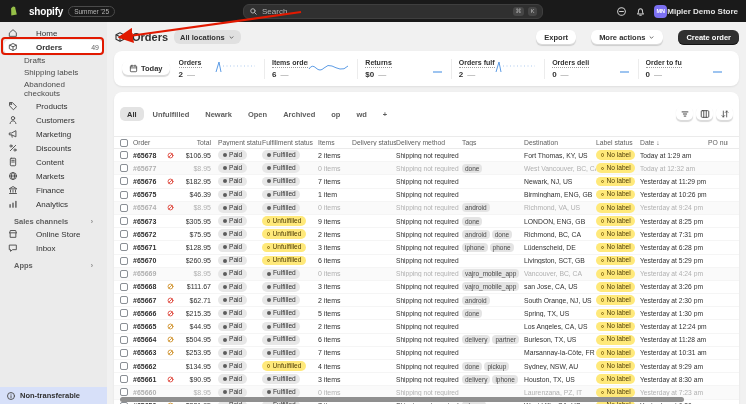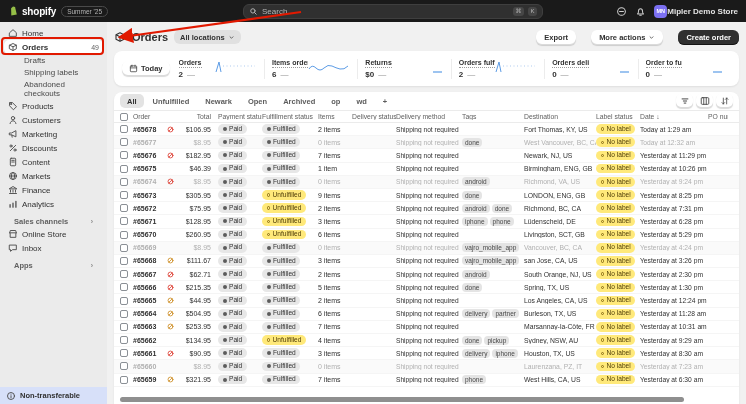--- a/index.html
+++ b/index.html
@@ -1,36 +1,36 @@
 <!DOCTYPE html>
 <html><head>
 <meta charset="utf-8">
 <style>
   *{margin:0;padding:0;box-sizing:border-box}
   html,body{width:746px;height:404px;overflow:hidden}
   body{font-family:"Liberation Sans",sans-serif;background:#f1f1f1;position:relative;color:#303030}
 
   
   .topbar{height:22px;background:#1a1a1a;display:flex;align-items:center;padding:0 8px;gap:5px;position:relative;z-index:4}
-  .logo{display:flex;align-items:center;gap:3px}
+  .logo{display:flex;align-items:center;gap:10px}
   .logo-word{color:#fff;font-weight:bold;font-size:10px;letter-spacing:-.2px}
   .ver-badge{font-size:6.5px;color:#b5b5b5;border:1px solid #4a4a4a;border-radius:7px;padding:1px 5px}
   .search{position:absolute;left:243px;top:3.5px;width:300px;height:15px;background:#303030;border:1px solid #3f3f3f;border-radius:6px;display:flex;align-items:center;padding:0 5px;gap:4px}
   .search input{flex:1;background:transparent;border:none;outline:none;color:#b5b5b5;font-size:8px;font-family:inherit}
   .search input::placeholder{color:#b5b5b5}
   .kbd{background:#464646;border-radius:3px;font-size:6px;line-height:1;padding:1.5px 2.5px;color:#b5b5b5}
   .tb-right{margin-left:auto;display:flex;align-items:center;gap:8px}
   .tb-ic{color:#d2d2d2;display:flex}
   .avatar{width:13px;height:13px;border-radius:4px;background:#7c70f2;color:#fff;font-size:5.5px;font-weight:bold;display:flex;align-items:center;justify-content:center}
   .store-name{color:#e3e3e3;font-size:8px;font-weight:600;white-space:nowrap}
 
   
   .app{display:flex;height:382px}
   .sidebar{width:107px;background:#ebebeb;padding:4px 4px 0;display:flex;flex-direction:column;font-size:8px;position:relative;flex-shrink:0}
-  .nav-item{display:flex;align-items:center;gap:4px;padding:2px 4px;border-radius:5px;min-height:12px;cursor:default}
+  .nav-item{display:flex;align-items:center;gap:18px;padding:2px 4px;border-radius:5px;min-height:12px;cursor:default}
   .nav-item.selected{background:#fff;font-weight:bold;box-shadow:0 1px 2px rgba(0,0,0,.12)}
   .nav-ic{width:10px;display:flex;color:#4a4a4a;flex-shrink:0}
   .nav-count{margin-left:auto;color:#616161;font-size:7px;font-weight:normal}
   .nav-sub{padding:1.5px 4px 1.5px 20px;color:#4a4a4a;border-radius:5px}
   .nav-section{display:flex;justify-content:space-between;align-items:center;color:#616161;font-size:7.5px;margin:6px 10px 1px;font-weight:600}
   .chev{color:#8a8a8a;font-size:7px}
   .sb-footer{margin-top:auto}
   .plan-banner{height:17px;background:#d7e0f9;display:flex;align-items:center;gap:4px;padding:0 6px;font-size:7.5px;margin:4px -4px 0;font-weight:600}
 
   .main{flex:1;display:flex;flex-direction:column;padding:5px 7px 0;min-width:0}
@@ -50,21 +50,21 @@
   .metric{flex:1;display:flex;align-items:center;padding:0 7px;border-left:1px solid #ececec;min-width:0}
   .metric:first-of-type{border-left:none}
   .m-info{display:flex;flex-direction:column;gap:2px;min-width:0}
   .m-label{font-size:7px;font-weight:600;white-space:nowrap;border-bottom:1px dotted #9a9a9a;padding-bottom:1px;overflow:hidden}
   .m-val{font-size:8px;font-weight:600;display:flex;gap:4px;align-items:center}
   .m-change{color:#8a8a8a;font-weight:normal}
   .spark{margin-left:auto;flex-shrink:0}
 
   
   .table-card{background:#fff;border-radius:8px 8px 0 0;box-shadow:0 1px 2px rgba(0,0,0,.08);margin-top:6px;flex:1;display:flex;flex-direction:column;overflow:hidden;position:relative}
-  .tabs-row{display:flex;align-items:center;padding:2px 6px;gap:2px}
+  .tabs-row{display:flex;align-items:center;padding:15px 6px;gap:2px}
   .tab{font-size:7.5px;color:#5c5c5c;padding:2.5px 7px;border-radius:5px;font-weight:600;white-space:nowrap}
   .tab.selected{background:#e3e3e3;color:#303030}
   .tabs-actions{margin-left:auto;display:flex;gap:3px}
   .icon-btn{width:17px;height:14px;border-radius:5px;background:#fff;box-shadow:0 1px 1px rgba(0,0,0,.15),inset 0 -1px 0 rgba(0,0,0,.14);display:flex;align-items:center;justify-content:center;color:#4a4a4a}
 
   .thead,.trow{display:grid;grid-template-columns:13px 34px 11px 40px 44px 56px 34px 44px 66px 62px 72px 44px 68px 20px;align-items:center;padding:0 6px}
   .thead{height:13px;font-size:6.8px;color:#616161;border-top:1px solid #ebebeb;border-bottom:1px solid #ebebeb;font-weight:normal}
   .thead>div{white-space:nowrap;overflow:hidden}
   .tbody{flex:1;overflow:hidden}
   .trow{height:13.2px;font-size:7px;border-bottom:1px solid #f5f5f5}

